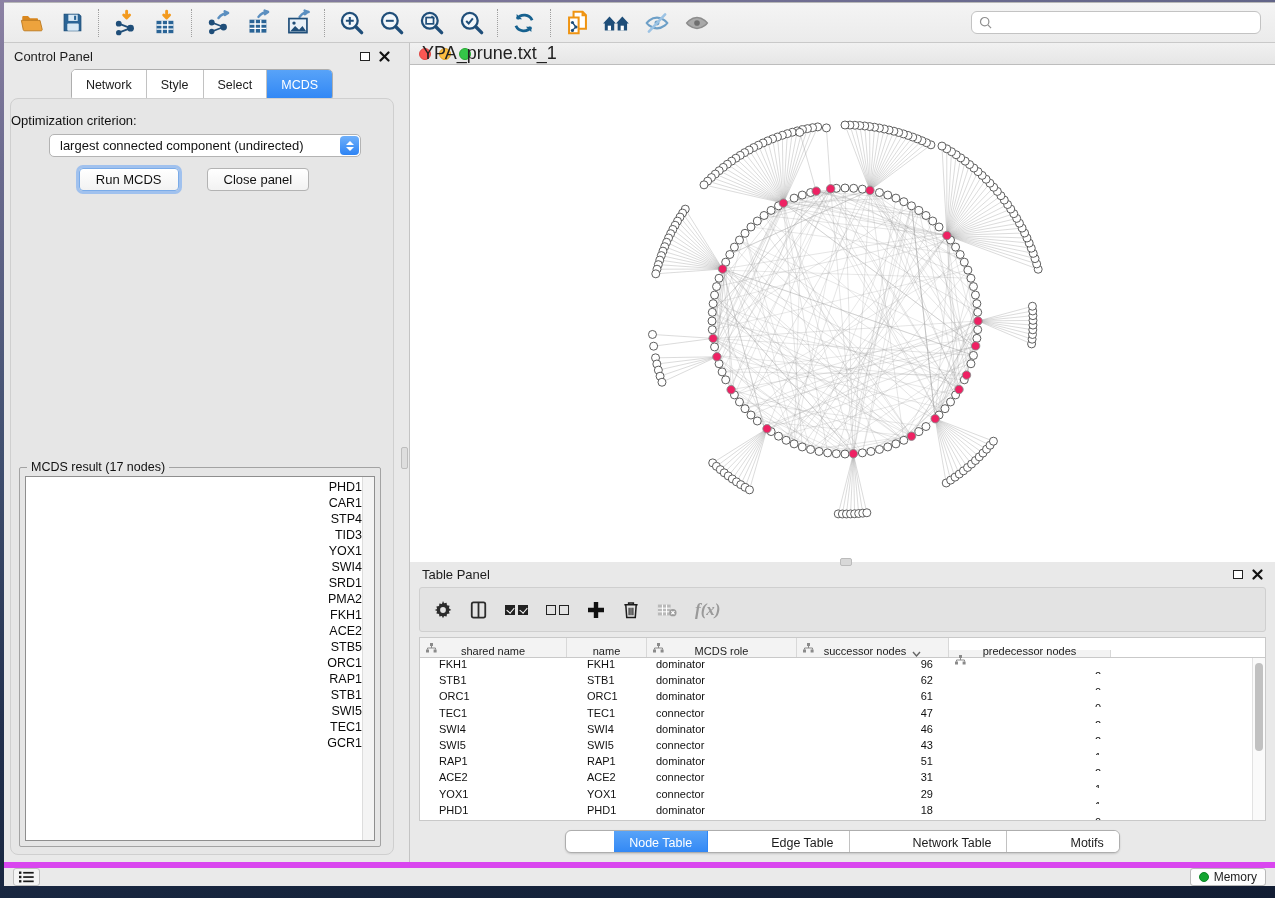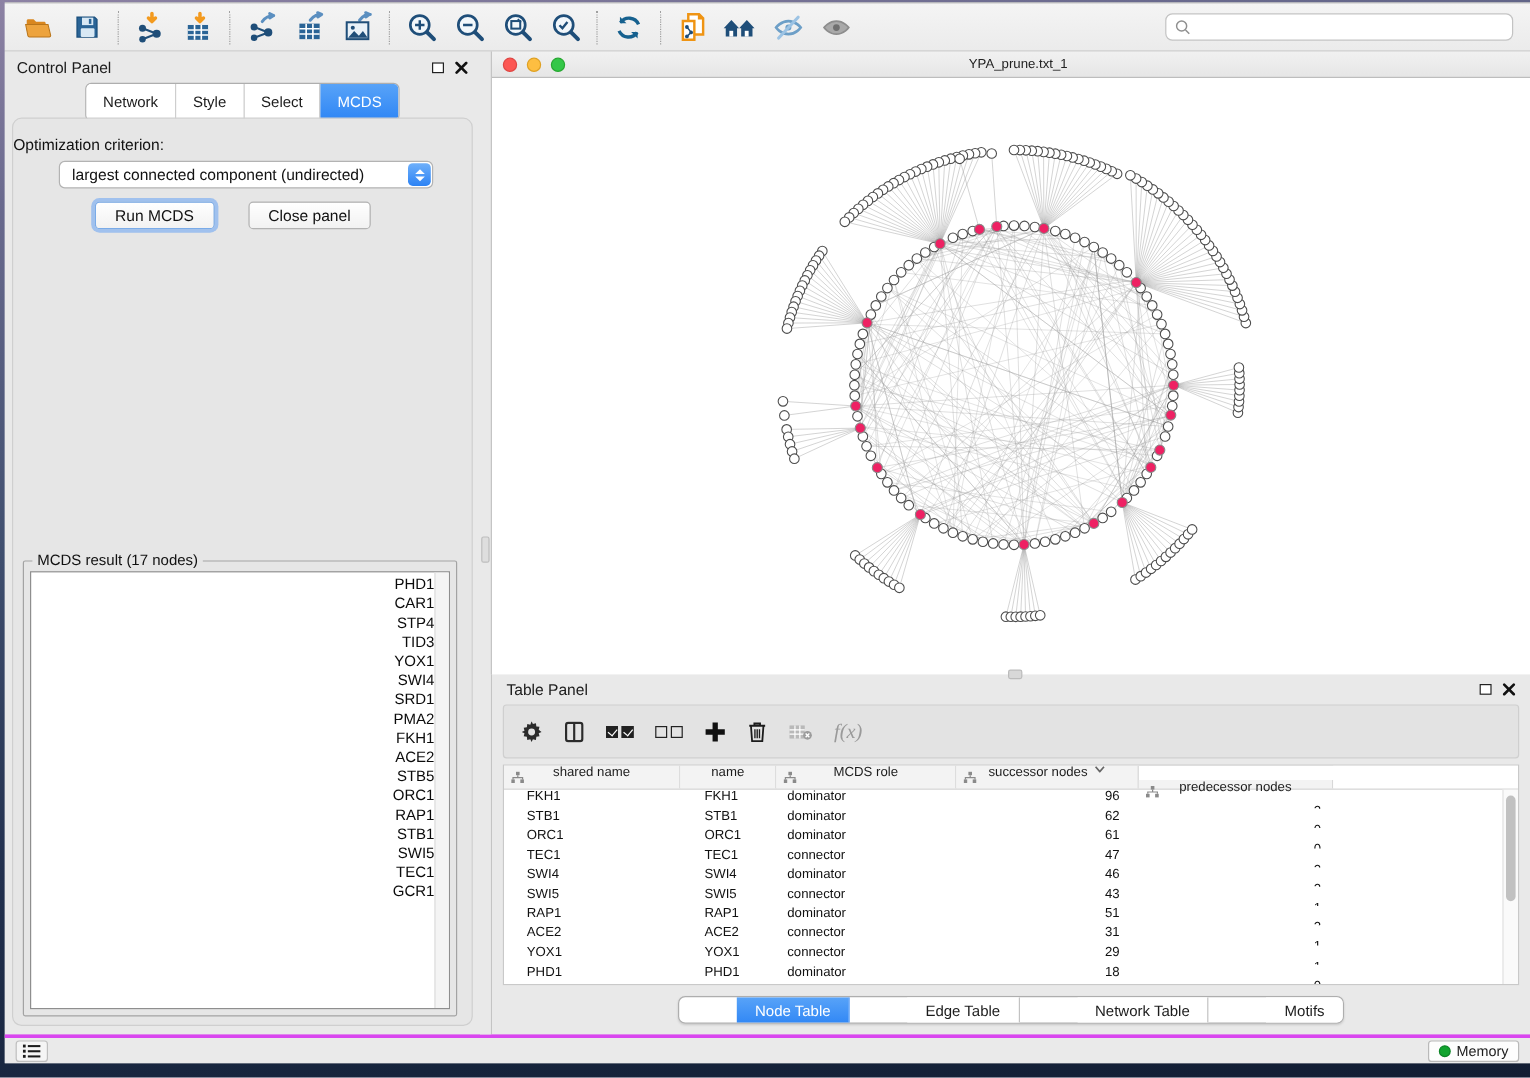--- a/index.html
+++ b/index.html
@@ -65,56 +65,56 @@
 
   
   .rightcol { flex:1; display:flex; flex-direction:column; min-width:0; }
   .netframe { height:519px; flex:0 0 519px; display:flex; flex-direction:column; border-left:1px solid #c4c4c4; position:relative; }
   .net-titlebar { height:22px; flex:0 0 22px; background:linear-gradient(#f1f1f1,#e6e6e6); border-bottom:1px solid #bdbdbd; display:flex; align-items:center; position:relative; }
   .tlights { display:flex; gap:8px; margin-left:9px; }
   .tl { width:12px; height:12px; border-radius:50%; }
   .tl.red { background:#fc5753; border:1px solid #df4744; }
   .tl.yel { background:#fdbe41; border:1px solid #dfa123; }
   .tl.grn { background:#34c748; border:1px solid #27a831; }
-  .net-title { position:absolute; left:12px; right:0; text-align:center; font-size:11px; color:#222; }
+  .net-title { position:absolute; left:12px; right:0; font-size:18px; color:#222; }
   .net-canvas { flex:1; background:#fff; position:relative; }
   .hsplit-handle { position:absolute; bottom:-4px; left:430px; width:12px; height:8px; background:#d8d8d8; border:1px solid #bbb; border-radius:2px; z-index:5; }
 
   
   .tpanel { flex:1; display:flex; flex-direction:column; background:#e9e9e9; border-left:1px solid #c4c4c4; min-height:0; }
   .tp-header { height:25px; flex:0 0 25px; display:flex; align-items:center; padding:0 12px; }
   .tp-title { font-size:13px; color:#1c1c1c; }
-  .tp-toolbar { margin:0 9px; height:45px; flex:0 0 45px; background:#e3e3e3; border:1px solid #cfcfcf; border-radius:3px; display:flex; align-items:center; padding:0 14px; gap:18px; }
+  .tp-toolbar { margin:0 9px; height:45px; flex:0 0 45px; background:#e3e3e3; border:1px solid #cfcfcf; border-radius:3px; display:flex; align-items:center; padding:0 14px; gap:18px;font-weight:bold; }
   .tpt-btn { display:flex; align-items:center; justify-content:center; }
   .fx { font-family:"Liberation Serif",serif; font-style:italic; font-size:17px; color:#9a9a9a; }
   .cb { width:10px; height:10px; border:1.4px solid #222; display:inline-block; }
   .cb.checked { background:#222; position:relative; }
   .cb.checked::after { content:""; position:absolute; left:1.5px; top:0.5px; width:4px; height:6px; border:solid #fff; border-width:0 1.6px 1.6px 0; transform:rotate(40deg); }
   .cbpair { display:flex; gap:3px; }
 
   .tp-table { margin:5px 9px 0 9px; flex:0 0 184px; background:#fff; border:1px solid #c9c9c9; position:relative; overflow:hidden; }
   .thead { height:20px; display:flex; border-bottom:1px solid #c9c9c9; }
-  .th { position:relative; background:#f3f3f3; border-right:1px solid #d8d8d8; display:flex; align-items:flex-start; justify-content:center; font-size:11px; color:#1c1c1c; }
+  .th { position:relative; background:#f3f3f3; border-right:1px solid #d8d8d8; display:flex; align-items:flex-end; justify-content:center; font-size:11px; color:#1c1c1c; }
   .th .attr-ico { position:absolute; left:6px; top:5px; }
   .th.filler { background:#fff; border-right:none; flex:1; }
   .c0{width:147px;} .c1{width:80px;} .c2{width:150px;} .c3{width:152px;} .c4{width:162px;margin-top:12px;}
   .tbody { position:absolute; top:20px; left:0; right:13px; bottom:0; }
   .tr { height:16.2px; display:flex; font-size:11px; color:#111; }
   .td { overflow:hidden; white-space:nowrap; }
   .td.c0 { padding-left:19px; } .td.c1 { padding-left:20px; } .td.c2 { padding-left:9px; }
   .td.c3 { text-align:right; padding-right:16px; } .td.c4 { text-align:right; padding-right:10px; }
   .vtrack { position:absolute; top:20px; right:0; bottom:0; width:13px; background:#fafafa; border-left:1px solid #e2e2e2; }
   .vthumb { position:absolute; top:5px; left:2px; width:8px; height:88px; background:#c1c1c1; border-radius:5px; }
 
   .tp-tabs-row { flex:1; display:flex; align-items:center; justify-content:center; }
   .tp-tabs-row .seg { font-size:12.5px; padding:0 15px; height:23px;margin-left:48px; }
   .tp-tabs-row .seg-group { height:23px; border-radius:6px; box-shadow:0 1px 2px rgba(0,0,0,.15); }
 
   
-  .statusbar { height:24px; flex:0 0 24px; background:#eaeaea; border-top:3px solid #d946ef; display:flex; align-items:center; padding:0 9px;gap:28px; }
+  .statusbar { height:24px; flex:0 0 24px; background:#eaeaea; border-top:6px solid #d946ef; display:flex; align-items:center; padding:0 9px;gap:28px; }
   .sb-left-btn { width:27px; height:18px; background:#f5f5f5; border:1px solid #bfbfbf; border-radius:3px; display:flex; align-items:center; justify-content:center; }
   .memory-btn { margin-left:auto; height:18px; background:#fdfdfd; border:1px solid #b9b9b9; border-radius:3px; display:flex; align-items:center; gap:5px; padding:0 8px; font-size:12px; color:#1c1c1c; }
   .mem-dot { width:10px; height:10px; border-radius:50%; background:#12a430; border:1px solid #0c8426; }
 
   svg { display:block; }
 </style>
 </head>
 <body>
 
 <div class="app">

